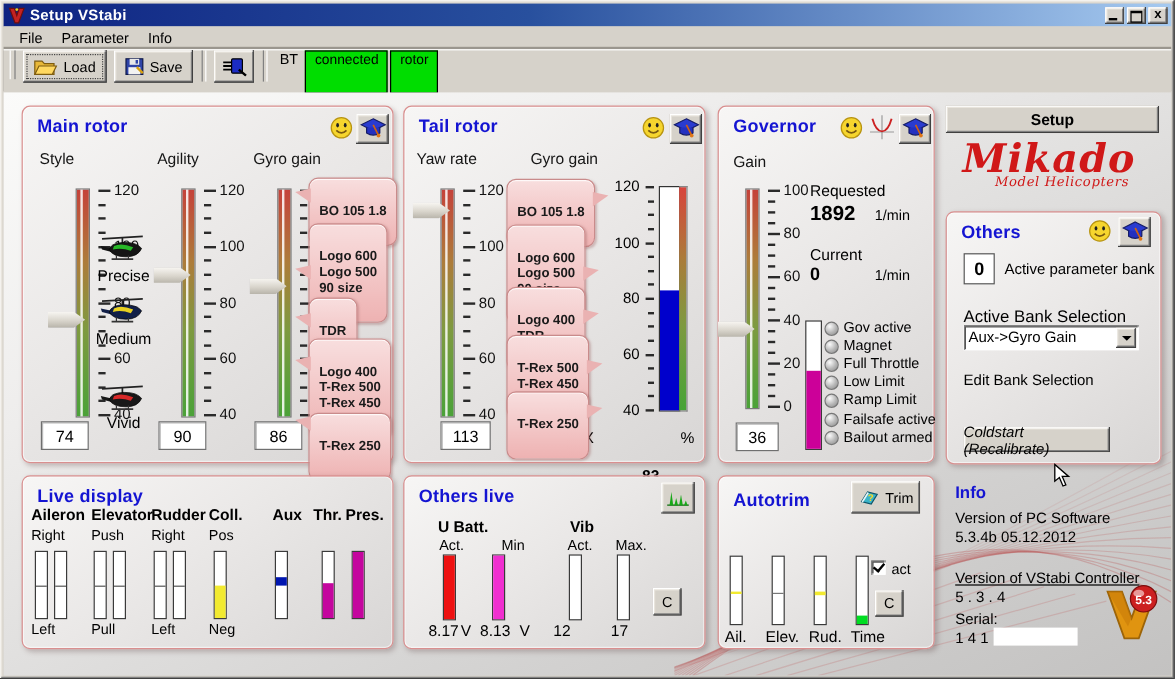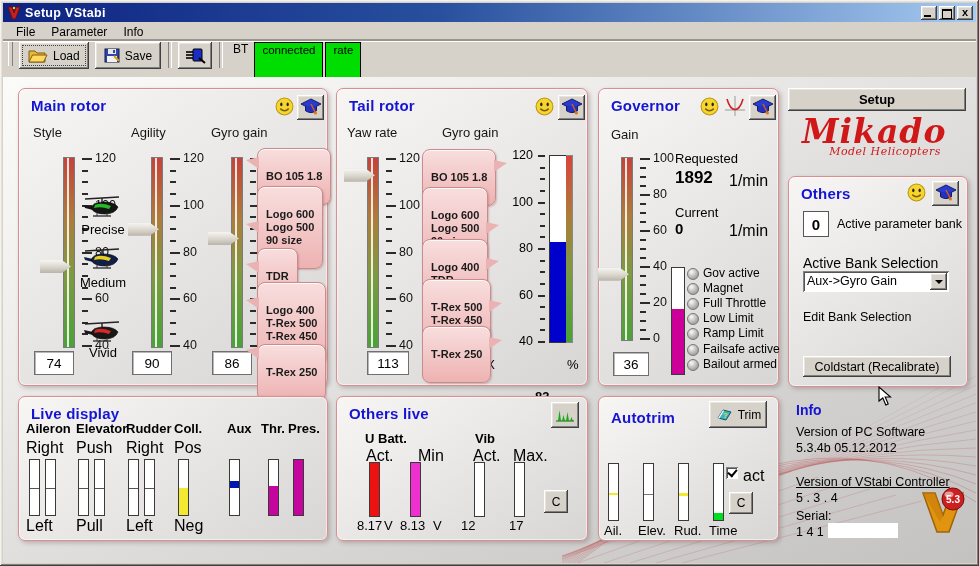--- a/index.html
+++ b/index.html
@@ -83,21 +83,21 @@
   .cbtn3d{background:#d6d2ca;box-shadow:inset -1px -1px 0 #404040,inset 1px 1px 0 #fff,inset -2px -2px 0 #808080,inset 2px 2px 0 #e8e4dc;
     display:flex;align-items:center;justify-content:center;position:absolute;font-size:12px;}
   .combo{position:absolute;height:21px;background:#fff;box-shadow:inset 1px 1px 0 #848484,inset -1px -1px 0 #fff,inset 2px 2px 0 #555;}
   .combo .cfield{position:absolute;left:4px;top:3px;font-size:12.5px;}
   .combo .cbtn{position:absolute;right:2px;top:2px;bottom:2px;width:17px;background:#d6d2ca;
     box-shadow:inset -1px -1px 0 #404040,inset 1px 1px 0 #fff,inset -2px -2px 0 #808080,inset 2px 2px 0 #e8e4dc;
     display:flex;align-items:center;justify-content:center;}
   .darr{width:0;height:0;border-left:4px solid transparent;border-right:4px solid transparent;border-top:4px solid #000;}
   .chk{position:absolute;width:12px;height:12px;background:#fff;box-shadow:inset 1px 1px 0 #848484,inset -1px -1px 0 #fff,inset 2px 2px 0 #555;}
   .chk .mark{position:absolute;left:2px;top:2px;width:7px;height:4px;border-left:2px solid #000;border-bottom:2px solid #000;transform:rotate(-50deg);}
-  .slabel{position:absolute;font-size:16px;}
+  .slabel{position:absolute;font-size:12px;}
   .blabel{position:absolute;font-size:13px;font-weight:bold;}
   
   .mikado{position:absolute;color:#d01818;font-family:"DejaVu Serif",serif;font-style:italic;}
   .mikado .mname{font-size:33px;font-weight:bold;line-height:34px;letter-spacing:1px;}
   .mikado .mtag{font-size:11px;text-align:center;margin-top:-4px;letter-spacing:.5px;}
   .infotext{position:absolute;font-size:12.5px;white-space:nowrap;}
   .cursor{position:absolute;z-index:50;pointer-events:none;}
 </style>
 </head>
 <body>
@@ -154,21 +154,21 @@
         <rect x="9" y="2" width="9" height="12" rx="1" fill="#1b2cc4" stroke="#000"></rect>
         <line x1="2" y1="5" x2="9" y2="5" stroke="#000" stroke-width="1.6"></line>
         <line x1="2" y1="8" x2="9" y2="8" stroke="#000" stroke-width="1.6"></line>
         <line x1="2" y1="11" x2="9" y2="11" stroke="#000" stroke-width="1.6"></line>
         <path d="M15,11 l6,5" stroke="#000" stroke-width="2"></path>
       </svg>
     </div>
     <div class="tsep"></div>
     <span class="btlabel">BT</span>
     <span class="statusbox">connected</span>
-    <span class="statusbox">rate</span>
+    <span class="statusbox">rotor</span>
   </div>
 
   <div class="client">
 
     <svg class="decor" id="decor" width="414" height="188">
         <path d="M-30,188 Q 110,165 414,-8" fill="none" stroke="#b84848" stroke-opacity="0.100"></path>
         <path d="M-27,188 Q 119,155 414,1" fill="none" stroke="#b84848" stroke-opacity="0.113"></path>
         <path d="M-24,188 Q 128,145 414,10" fill="none" stroke="#b84848" stroke-opacity="0.126"></path>
         <path d="M-21,188 Q 137,135 414,19" fill="none" stroke="#b84848" stroke-opacity="0.139"></path>
         <path d="M-18,188 Q 146,125 414,28" fill="none" stroke="#b84848" stroke-opacity="0.152"></path>
@@ -524,21 +524,21 @@
                   display:flex;align-items:center;justify-content:center;font-weight:bold;font-size:15px;">0</div>
       <div class="slabel" style="left:48px;top:40px;font-size:12.5px;">Active parameter bank</div>
       <div class="slabel" style="left:14px;top:78px;font-size:14px;">Active Bank Selection</div>
       <div class="combo" style="left:14px;top:94px;width:146px;">
         <span class="cfield">Aux-&gt;Gyro Gain</span>
         <div class="cbtn">
             <div class="darr"></div>
           </div>
       </div>
       <div class="slabel" style="left:14px;top:133px;font-size:12.5px;">Edit Bank Selection</div>
-      <div class="cbtn3d" style="left:14px;top:179px;width:148px;height:21px;font-size:12.5px;">Coldstart (Recalibrate)</div>
+      <div class="cbtn3d" style="left:14px;top:179px;width:122px;height:21px;font-size:12.5px;font-style:italic;">Coldstart (Recalibrate)</div>
     </div>
 
     <div class="panel" id="p-live" style="left:15px;top:319px;width:308px;height:143px;">
       <div class="ptitle">Live display</div>
       <div></div>
     <div class="blabel" style="left: 7px; top: 24px;">Aileron</div>
         <div class="slabel" style="left: 7px; top: 42px;">Right</div>
         <div class="slabel" style="left: 7px; top: 120px;">Left</div>
         <div class="gbar" style="left: 10px; top: 62px; width: 9px; height: 55px;">
           <div class="cline"></div>

